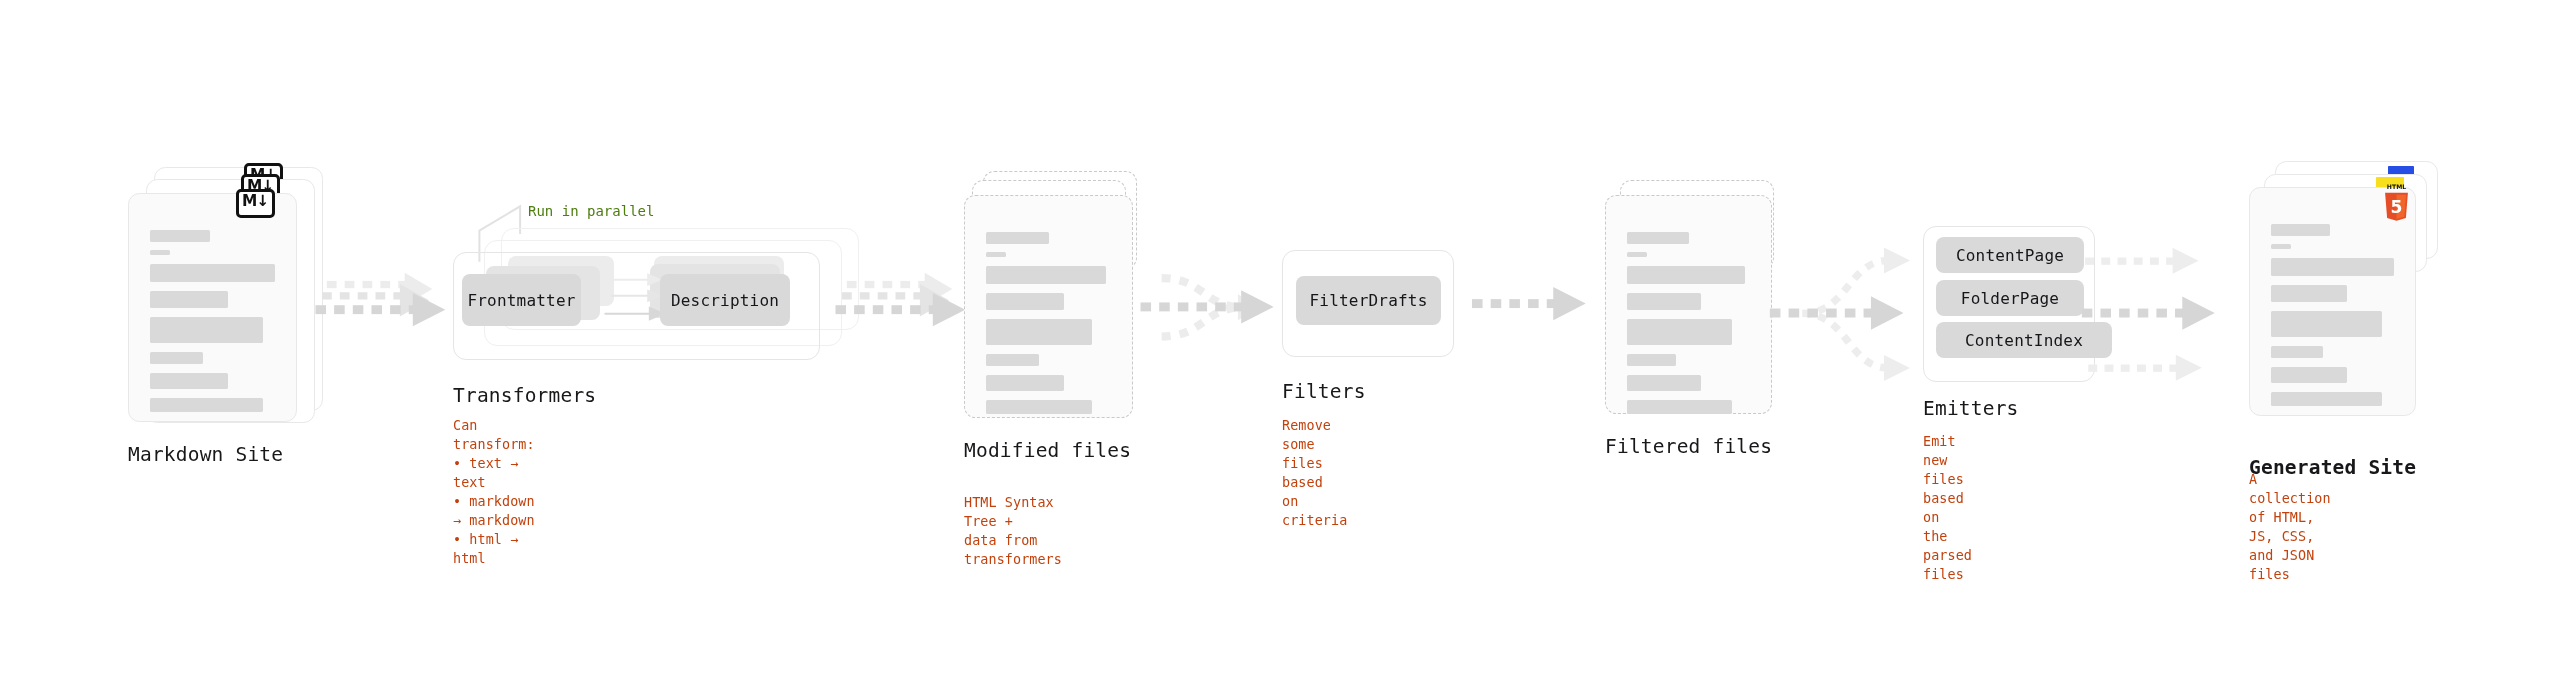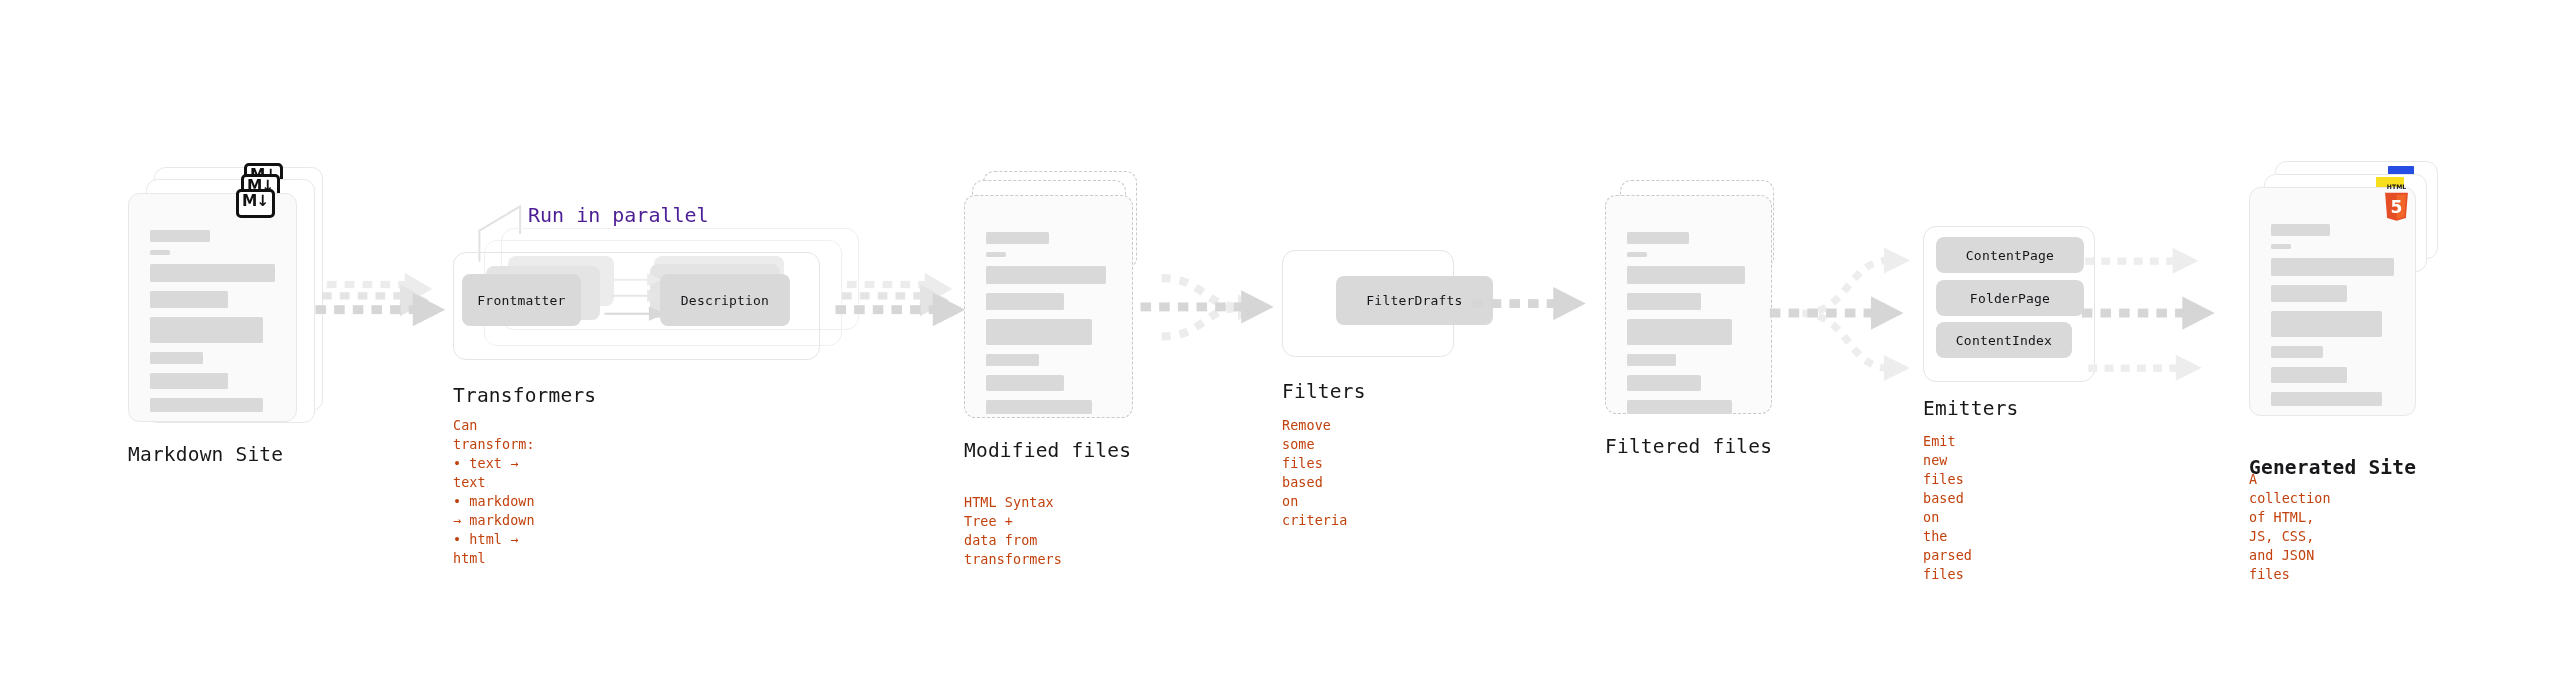--- a/index.html
+++ b/index.html
@@ -43,27 +43,27 @@
 
   
   .outline{
     position:absolute;border:1.6px solid #e5e5e5;border-radius:13px;
     background:#fff;box-sizing:border-box;
   }
   .outline.ghost{background:transparent;border-color:#f0f0f0;}
   .chip{
     position:absolute;background:#d9d9d9;border-radius:8px;
     display:flex;align-items:center;justify-content:center;
-    font-size:13px;color:#16161a;letter-spacing:0.2px;box-sizing:border-box;
+    font-size:16px;color:#16161a;letter-spacing:0.2px;box-sizing:border-box;
   }
   .chip.ghost1{background:#e4e4e4;}
   .chip.ghost2{background:#ececec;}
 
   .runlabel{
-    position:absolute;font-size:20px;color:#4c1d95;white-space:nowrap;
+    position:absolute;font-size:14px;color:#4d7c0f;white-space:nowrap;
   }
   svg{position:absolute;overflow:visible;}
 </style>
 </head>
 <body>
 
 <div class="stage">
 
   <div class="filecard back" style="left:154px;top:167px;width:169px;height:244px;"></div>
   <div class="md-badge" style="left:244px;top:163px;">M↓</div>
@@ -216,21 +216,21 @@
     <rect x="38" y="52" width="13" height="11"></rect>
       <rect x="61" y="52" width="13" height="11"></rect>
     <rect x="84" y="52" width="13" height="11"></rect>
       <rect x="107" y="52" width="13" height="11"></rect>
     <polygon points="116,37 156,57.5 116,78"></polygon>
   </g>
 </svg>
 
 <div class="stage">
   <div class="outline" style="left:1282px;top:250px;width:172px;height:107px;"></div>
-  <div class="chip" style="left:1336px;top:276px;width:157px;height:49px;text-align:right;">FilterDrafts</div>
+  <div class="chip" style="left:1296px;top:276px;width:145px;height:49px;text-align:right;">FilterDrafts</div>
   <div class="caption" style="left:1282px;top:380px;">Filters</div>
   <div class="subcaption" style="left:1282px;top:416px;">Remove some files based
 on criteria</div>
 </div>
 
 <svg style="left:1472px;top:286px;width:130px;height:49px;" viewBox="0 0 160 60" width="130" height="49">
   <g fill="#d6d6d6">
     <rect x="0" y="16" width="13" height="11"></rect>
       <rect x="23" y="16" width="13" height="11"></rect>
     <rect x="46" y="16" width="13" height="11"></rect>
@@ -270,21 +270,21 @@
     <rect x="82" y="89" width="13" height="11"></rect>
       <rect x="105" y="89" width="13" height="11"></rect>
     <polygon points="114,74 154,94.5 114,115"></polygon>
   </g>
 </svg>
 
 <div class="stage">
   <div class="outline" style="left:1923px;top:226px;width:172px;height:156px;"></div>
   <div class="chip" style="left:1936px;top:237px;width:148px;height:36px;">ContentPage</div>
   <div class="chip" style="left:1936px;top:280px;width:148px;height:36px;">FolderPage</div>
-  <div class="chip" style="left:1936px;top:322px;width:136px;height:36px;">ContentIndex</div>
+  <div class="chip" style="left:1936px;top:322px;width:176px;height:36px;">ContentIndex</div>
   <div class="caption" style="left:1923px;top:397px;">Emitters</div>
   <div class="subcaption" style="left:1923px;top:432px;">Emit new files based on
 the parsed files</div>
 </div>
 
 <svg style="left:2111px;top:236px;width:154px;height:163px;" viewBox="0 0 190 200" width="154" height="163">
   <g fill="#ededed">
     <rect x="-32" y="26" width="11" height="9"></rect>
       <rect x="-12" y="26" width="11" height="9"></rect>
     <rect x="8" y="26" width="11" height="9"></rect>

